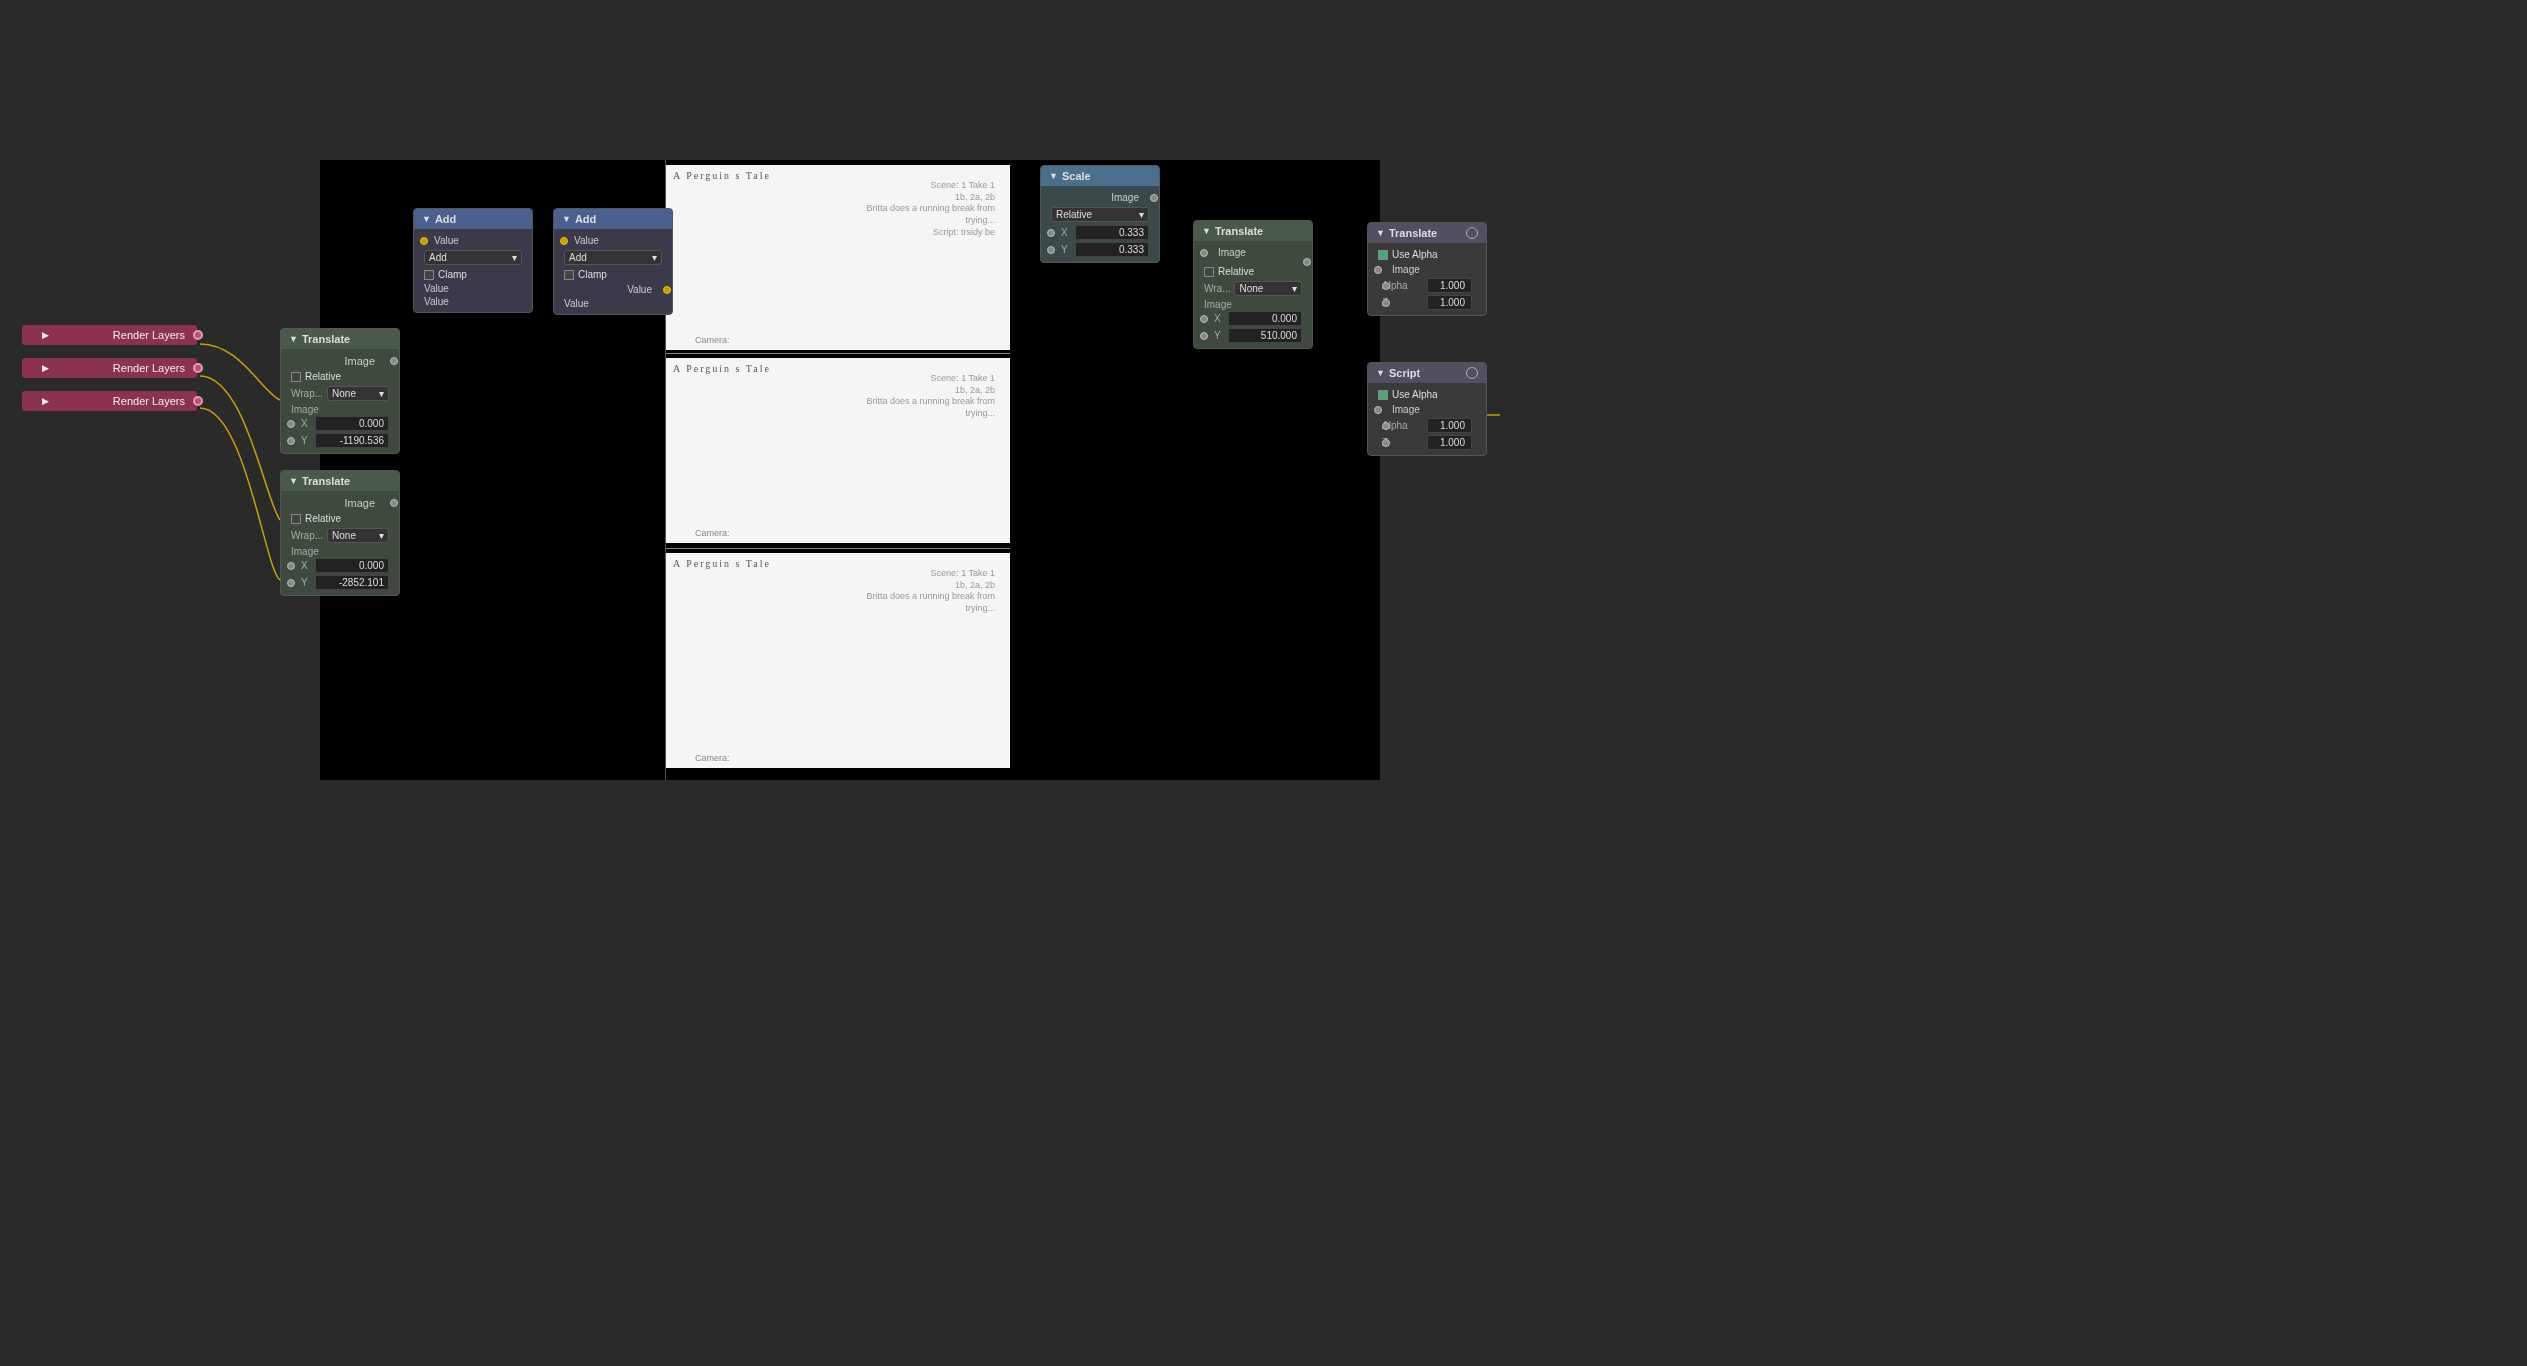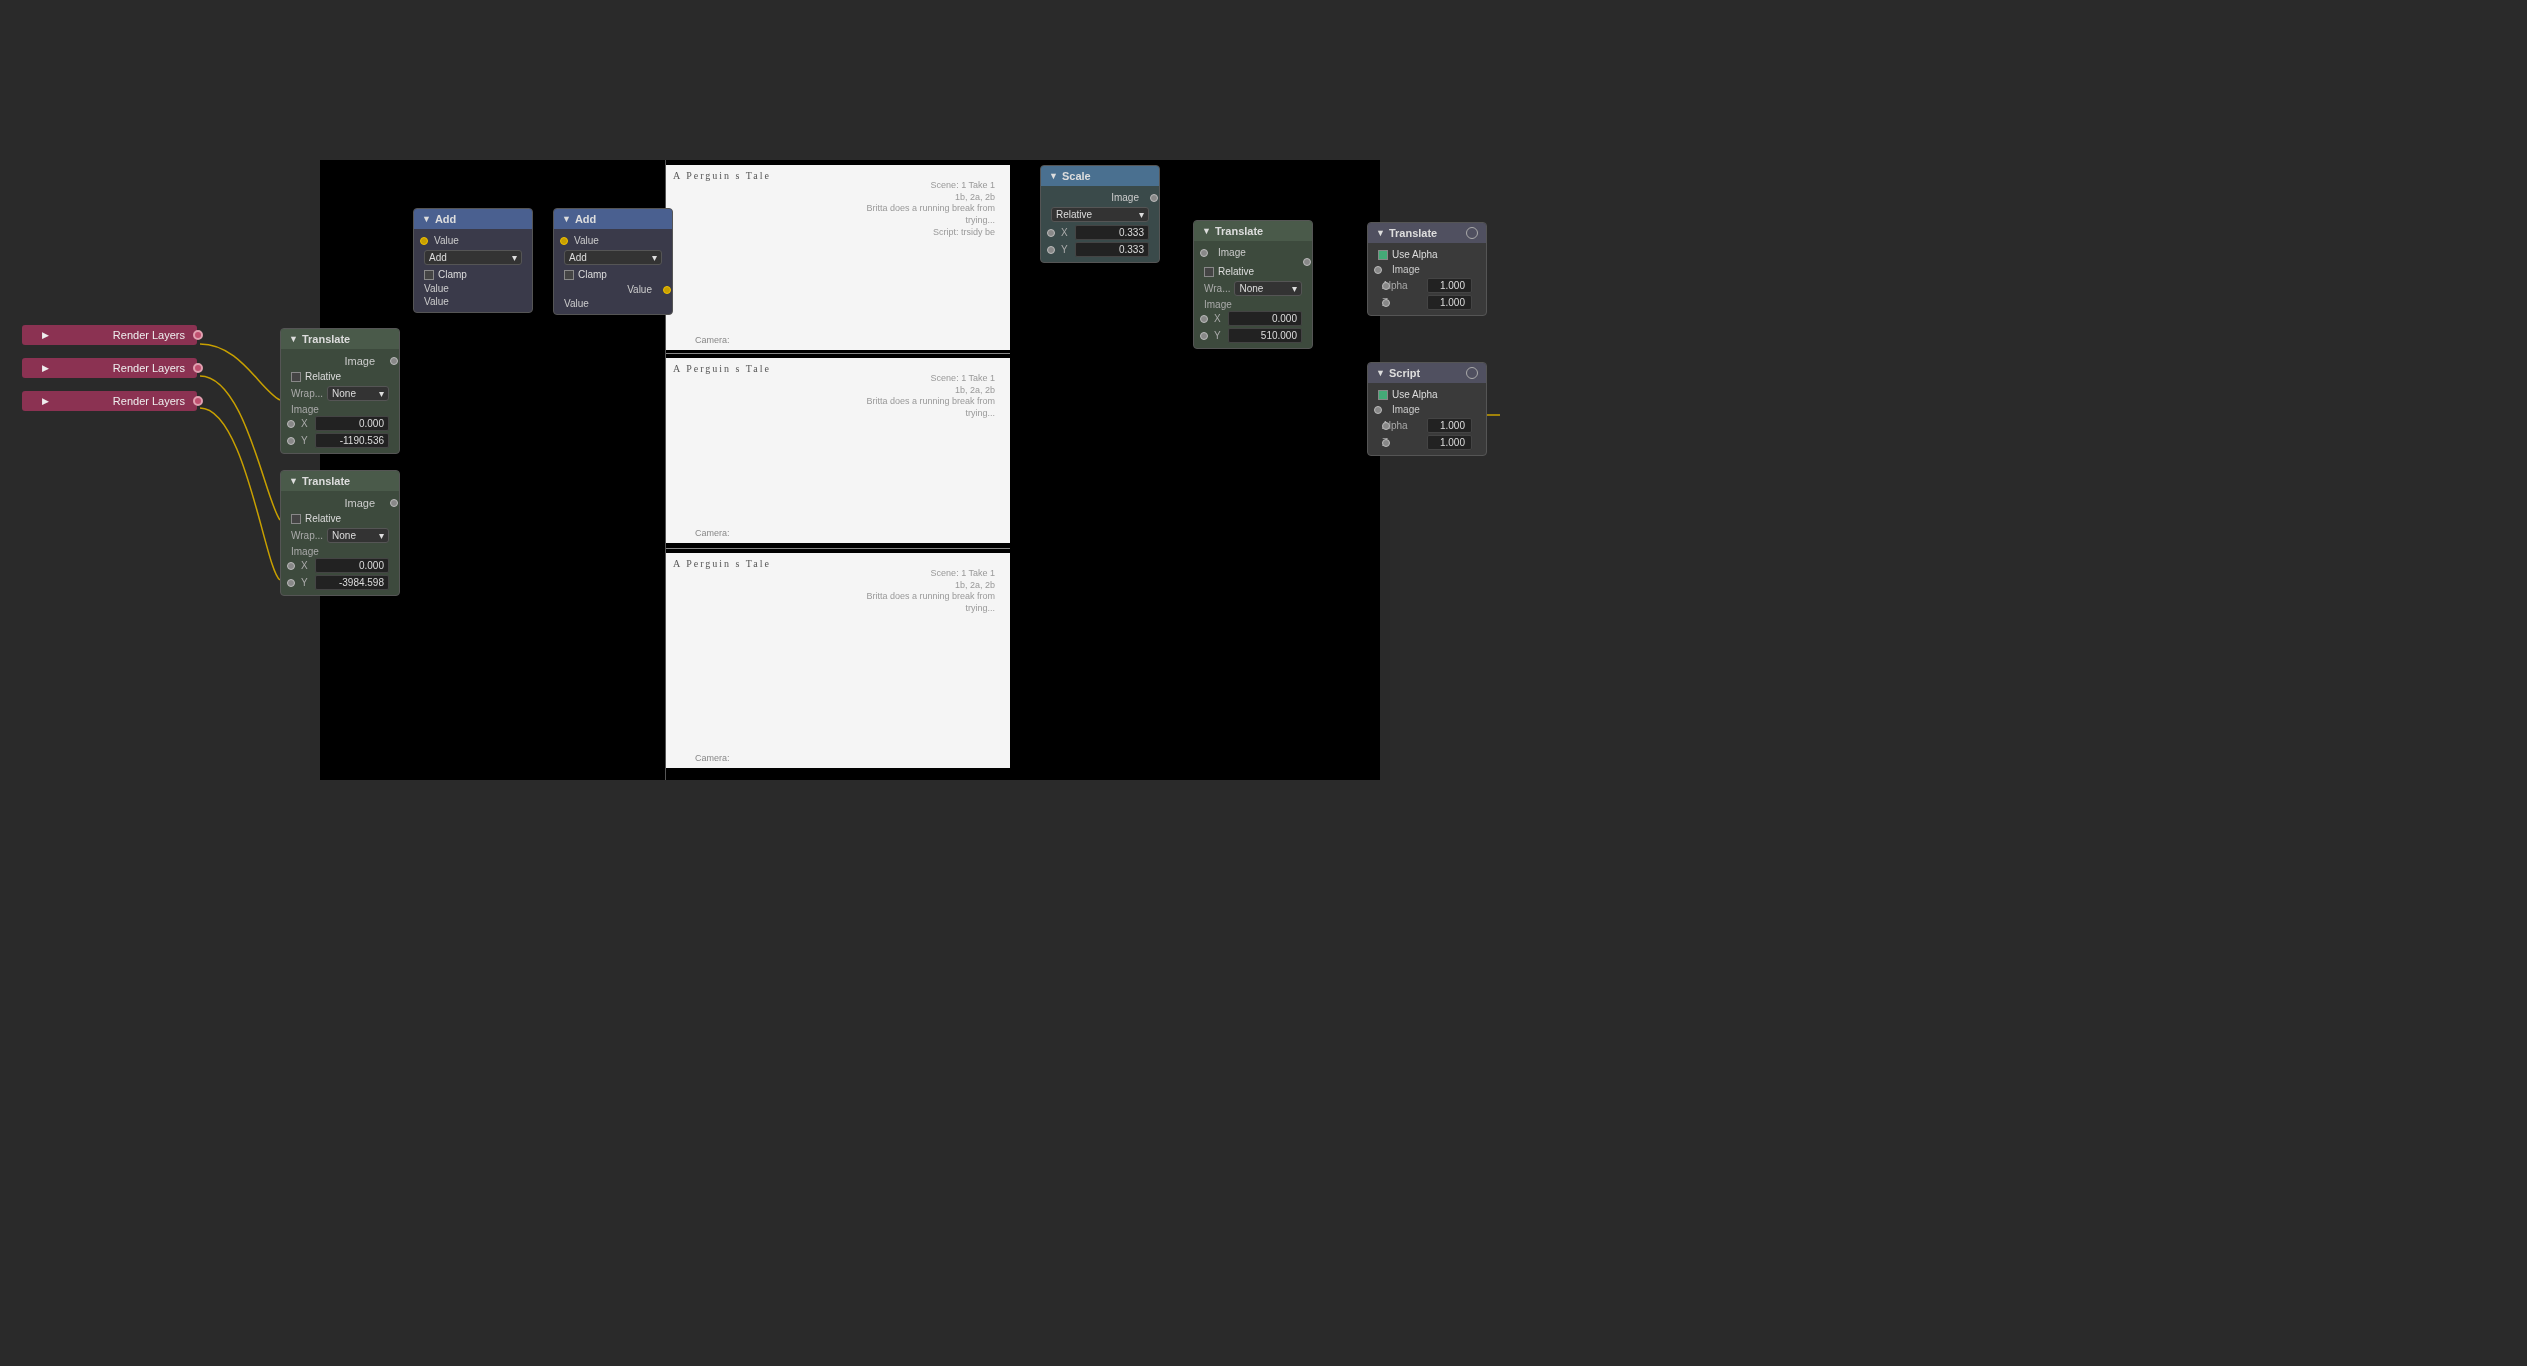--- a/index.html
+++ b/index.html
@@ -371,21 +371,21 @@
     </div>
     <div class="section-label">Image</div>
     <div class="xy-row" style="padding-left:14px;">
       <span class="node-socket socket-left socket-gray" style="left:0px;"></span>
       <span class="xy-label">X</span>
       <div class="xy-value">0.000</div>
     </div>
     <div class="xy-row" style="padding-left:14px;">
       <span class="node-socket socket-left socket-gray" style="left:0px;"></span>
       <span class="xy-label">Y</span>
-      <div class="xy-value">-3984.598</div>
+      <div class="xy-value">-2852.101</div>
     </div>
   </div>
 </div>
 
 <div class="node add-node" style="top: 208px; left: 413px; width: 110px;">
   <div class="node-header" style="background:#4a6090;">
     <span class="arrow">▼</span>
     <span>Add</span>
   </div>
   <div class="node-body">

